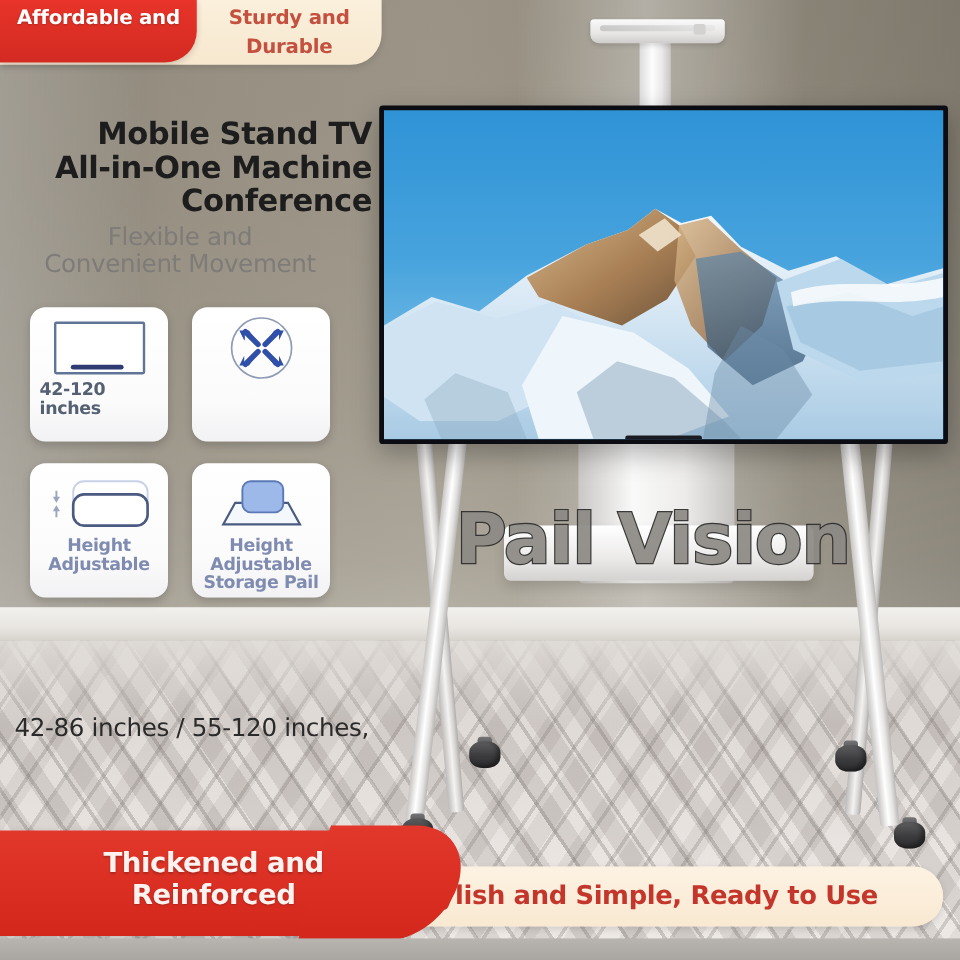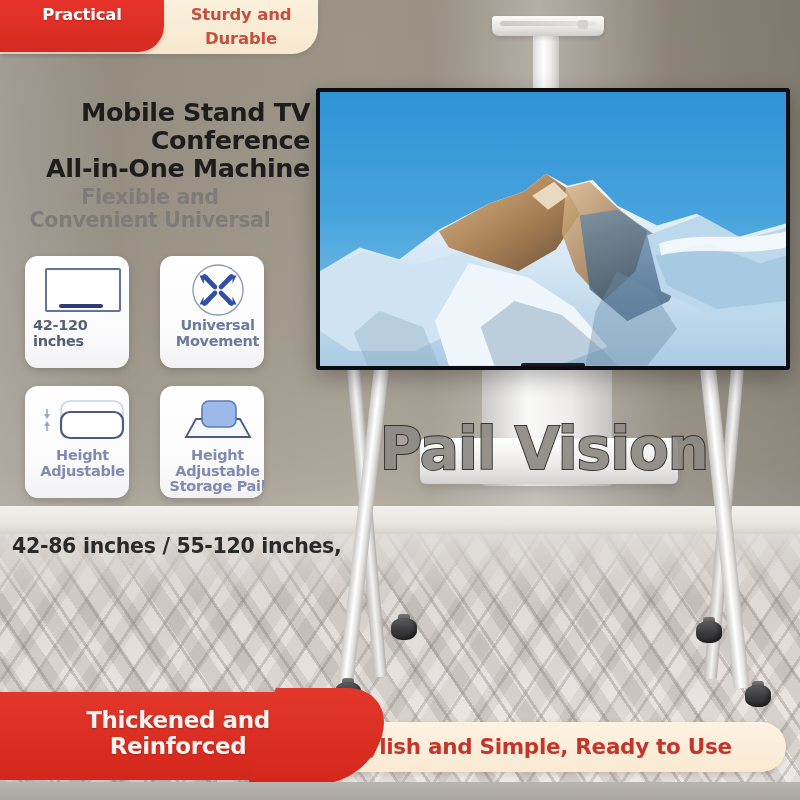--- a/index.html
+++ b/index.html
@@ -147,28 +147,28 @@
   }
 
   
   .headline{
     position:absolute;left:10px;top:98px;width:300px;text-align:right;
     color:#1d1d1d;font-weight:bold;font-size:25.5px;line-height:1.10;
     letter-spacing:-.4px;
   }
   .subhead{
     position:absolute;left:10px;top:186px;width:280px;text-align:center;
-    color:#7e7b78;font-weight:bold;font-size:20.5px;line-height:1.12;
+    color:#7e7b78;font-weight:normal;font-size:20.5px;line-height:1.12;
     letter-spacing:-.3px;
   }
 
   
   .cards{position:absolute;left:25px;top:256px;width:260px;}
   .card{
-    position:absolute;width:104px;height:112px;
+    position:absolute;width:115px;height:112px;
     background:linear-gradient(180deg,#ffffff,#fbfbfc 70%,#f2f2f4);
     border-radius:13px;
     box-shadow:0 3px 7px rgba(0,0,0,.17);
     overflow:hidden;
   }
   .card.c-a{left:0;top:0;}
   .card.c-b{left:135px;top:0;}
   .card.c-c{left:0;top:130px;}
   .card.c-d{left:135px;top:130px;}
   .card .glyph{
@@ -181,22 +181,22 @@
     line-height:1.08;letter-spacing:-.3px;
   }
   .card.c-a .cap{color:#556173;text-align:left;padding-left:8px;width:107px;}
   .card.c-c .cap{color:#7f8bb0;}
   .card.c-d .cap{color:#7f8bb0;font-size:14.5px;}
   .screen-glyph{width:72px;height:40px;border:2.5px solid #5f7496;border-radius:2px;background:#fff;}
   .screen-base{position:absolute;left:34px;top:48px;width:44px;height:3.5px;background:#2f3c73;border-radius:2px;}
 
   
   .bottom-copy{
-    position:absolute;left:12px;top:534px;width:400px;
-    color:#2a2a2a;font-weight:bold;font-size:20.5px;line-height:1.22;
+    position:absolute;left:12px;top:594px;width:400px;
+    color:#2a2a2a;font-weight:normal;font-size:20.5px;line-height:1.22;
     letter-spacing:-.3px;
   }
 
   
   .banner-cream{
     position:absolute;left:286px;top:722px;width:500px;height:50px;
     background:linear-gradient(180deg,#fdf2e2,#f9e9d2);
     border-radius:26px 26px 26px 26px;
     box-shadow:0 2px 6px rgba(0,0,0,.13);
   }
@@ -319,31 +319,31 @@
 
   <div class="watermark">
     <span>Pail Vision</span>
   </div>
 
   <div class="ribbon-cream">
     <span>Sturdy and</span>
     <span>Durable</span>
   </div>
   <div class="ribbon-red">
-    <span>Practical</span>
+    <span>Affordable and</span>
   </div>
 
   <div class="headline">
     <div>Mobile Stand TV</div>
+    <div>All-in-One Machine</div>
     <div>Conference</div>
-    <div>All-in-One Machine</div>
   </div>
   <div class="subhead">
     <div>Flexible and</div>
-    <div>Convenient Universal</div>
+    <div>Convenient Movement</div>
   </div>
 
   <div class="cards">
 
     <div class="card c-a">
       <div class="glyph">
         <div class="screen-glyph"></div>
       </div>
       <div class="screen-base"></div>
       <div class="cap">
@@ -364,24 +364,20 @@
             <path d="M28.5 28.5 L41.5 41.5 L41.5 33.5 L45.5 41.5 L37.5 41.5 Z"></path>
           </g>
           <g stroke="#2f4fa8" stroke-width="4.6" stroke-linecap="round">
             <line x1="24" y1="24" x2="13.5" y2="13.5"></line>
             <line x1="30" y1="24" x2="40.5" y2="13.5"></line>
             <line x1="24" y1="30" x2="13.5" y2="40.5"></line>
             <line x1="30" y1="30" x2="40.5" y2="40.5"></line>
           </g>
         </svg>
       </div>
-      <div class="cap">
-        <div>Universal</div>
-        <div>Movement</div>
-      </div>
     </div>
 
     <div class="card c-c">
       <div class="glyph">
         <svg width="96" height="50" viewBox="0 0 96 50">
           <rect x="26" y="6" width="62" height="26" rx="9" fill="#ffffff" stroke="#c8d2e6" stroke-width="1.6"></rect>
           <rect x="26" y="17" width="62" height="26" rx="9" fill="#ffffff" stroke="#4a5a80" stroke-width="2.2"></rect>
           <g stroke="#9aa6bd" stroke-width="1.6">
             <line x1="12" y1="14" x2="12" y2="22"></line>
             <line x1="12" y1="28" x2="12" y2="36"></line>

